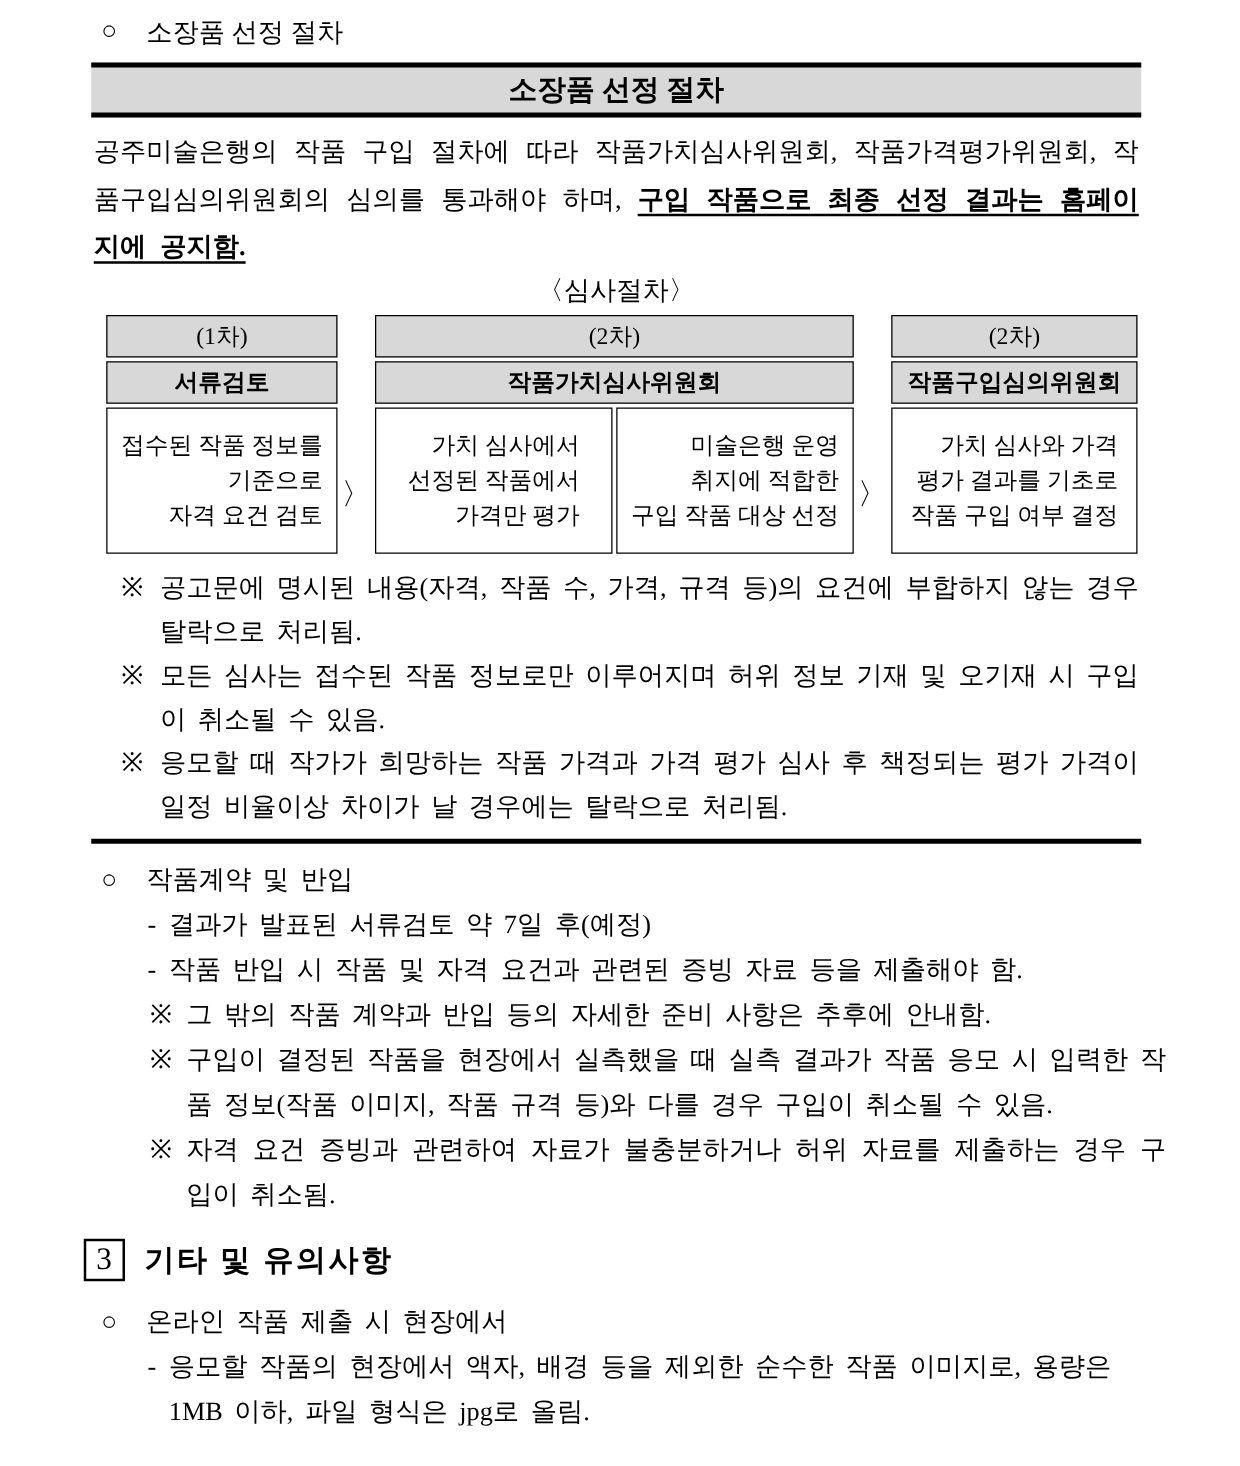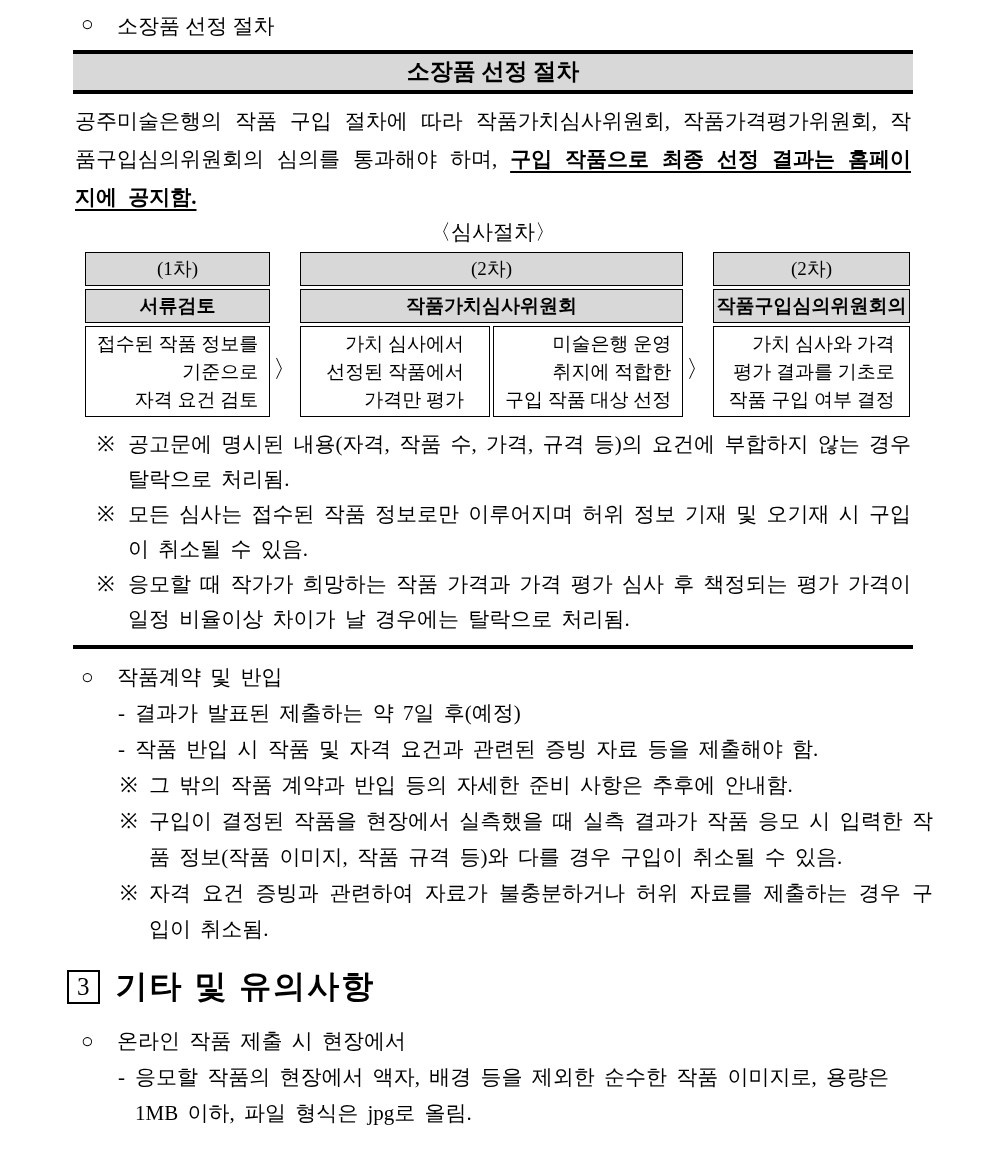--- a/index.html
+++ b/index.html
@@ -34,42 +34,42 @@
   .proc-title { text-align:center; font-size:21px; line-height:28px; margin-top:2px; }
 
   
   .flowchart { display:flex; margin:6px 0 0 12px; }
   .fc-col { display:flex; flex-direction:column; gap:3px; }
   .fc-row { display:flex; gap:3px; }
   .fc-row > .fc-cell { flex:1; }
   .fc-cell { border:1px solid #000; text-align:right; font-size:19px; background:#fff; }
   .fc-head, .fc-name { background:#d8d8d8; height:34px; display:flex; align-items:center; justify-content:center; }
   .fc-name { font-weight:700; }
-  .fc-body { height:91px; display:flex; align-items:center; justify-content:center; white-space:pre-line; line-height:28px; }
+  .fc-body { height:117px; display:flex; align-items:center; justify-content:center; white-space:pre-line; line-height:28px; }
   .fc-arrow { width:30px; display:flex; align-items:flex-end; justify-content:center; font-size:24px; padding-bottom:32px; }
 
   
   .notes { margin-top:10px; }
   .note { display:flex; font-size:21px; line-height:35px; padding-left:24px; word-spacing:4px; }
   .note .marker { width:31px; }
   .note .ntext { flex:1; text-align:justify; padding-right:2px; }
 
   
   .contract { margin:10px 0 0 81px; width:854px; font-size:21px; line-height:36px; word-spacing:4px; }
   .dash-item { display:flex; padding-left:37px; }
   .dash-item .marker { width:17px; }
   .c-note { display:flex; padding-left:39px; }
   .c-note .marker { width:29px; }
   .c-note .ntext { flex:1; text-align:justify; padding-right:2px; }
 
   
   .misc-heading { margin:18px 0 0 67px; display:flex; align-items:center; }
   .num-box { border:2px solid #000; font-size:25px; line-height:30px; padding:0 8px; }
   .misc-title {
-    margin-left:16px; font-weight:800; font-size:32px; letter-spacing:2px;
+    margin-left:16px; font-weight:800; font-size:24px; letter-spacing:2px;
     font-family:"Liberation Sans","DejaVu Sans",sans-serif;
   }
 
   
   .online { margin:14px 0 0 81px; width:854px; font-size:21px; line-height:36px; word-spacing:4px; }
 </style>
 </head>
 <body>
 
 <div class="page">
@@ -117,21 +117,21 @@
 취지에 적합한
 구입 작품 대상 선정</div>
         </div>
       </div>
 
       <div class="fc-arrow">〉</div>
 
       <div class="fc-col" style="width:197px">
         <div class="fc-cell fc-head">(2차)</div>
         <div class="fc-row">
-          <div class="fc-cell fc-name">작품구입심의위원회의</div>
+          <div class="fc-cell fc-name">작품구입심의위원회</div>
         </div>
         <div class="fc-row">
           <div class="fc-cell fc-body">가치 심사와 가격
 평가 결과를 기초로
 작품 구입 여부 결정</div>
         </div>
       </div>
 
     </div>
 
@@ -151,21 +151,21 @@
     </div>
   </div>
 
   <div class="contract">
     <div class="bullet-row">
       <span class="marker">○</span>
       <span>작품계약 및 반입</span>
     </div>
     <div class="dash-item">
       <span class="marker">-</span>
-      <span>결과가 발표된 제출하는 약 7일 후(예정)</span>
+      <span>결과가 발표된 서류검토 약 7일 후(예정)</span>
     </div>
     <div class="dash-item">
       <span class="marker">-</span>
       <span>작품 반입 시 작품 및 자격 요건과 관련된 증빙 자료 등을 제출해야 함.</span>
     </div>
     <div class="c-note">
       <span class="marker">※</span>
       <span class="ntext">그 밖의 작품 계약과 반입 등의 자세한 준비 사항은 추후에 안내함.</span>
     </div>
     <div class="c-note">

